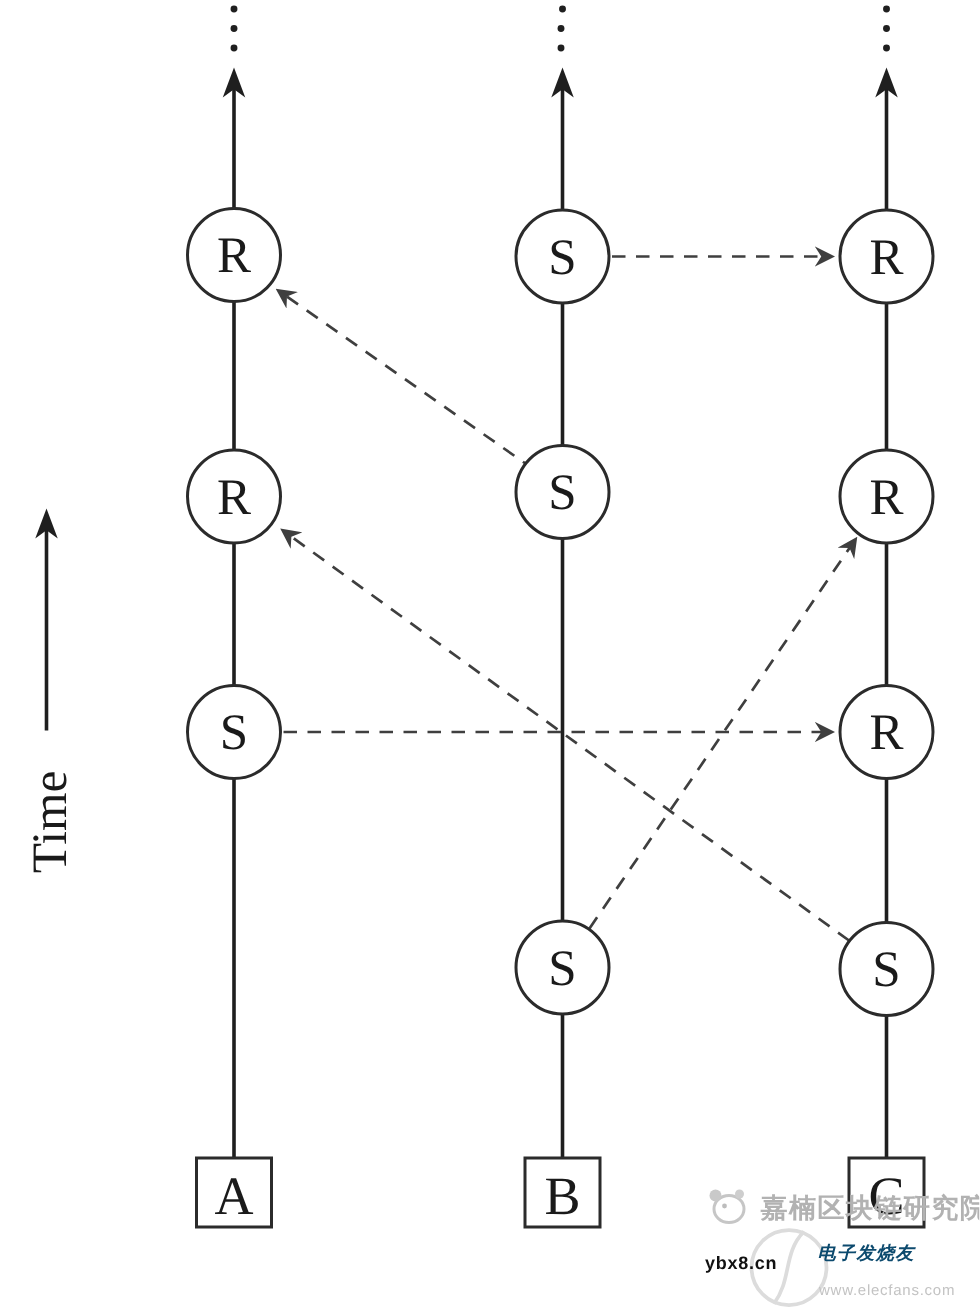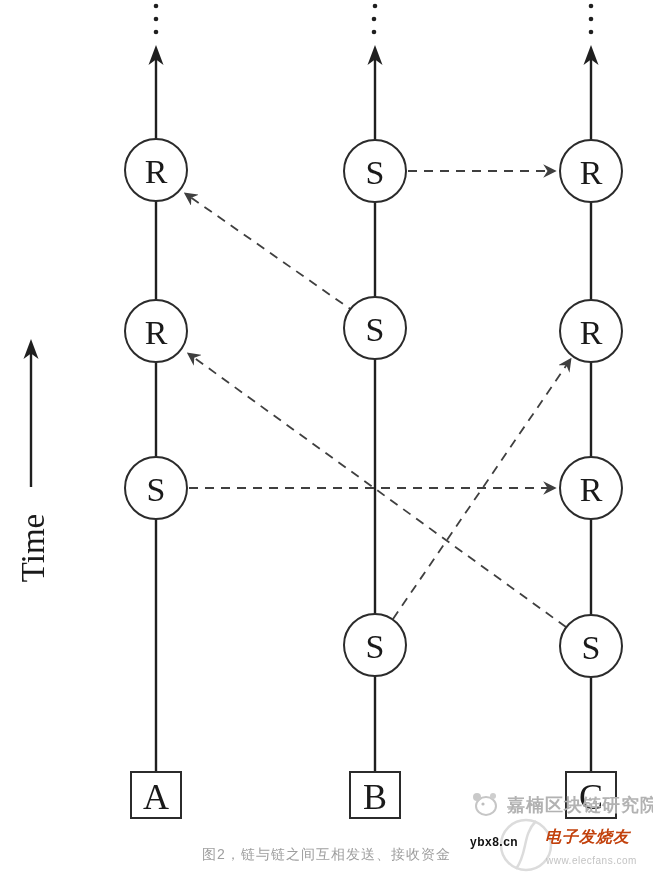--- a/index.html
+++ b/index.html
@@ -36,21 +36,21 @@
     white-space:nowrap;
   }
   .wm-logo { position:absolute; left:469px; top:789px; }
   .wm-circle { position:absolute; left:498px; top:817px; }
   .wm-site {
     position:absolute; left:470px; top:835px;
     font-size:12px; font-weight:bold; color:#111111; letter-spacing:0.5px;
   }
   .wm-brand {
     position:absolute; left:545px; top:827px;
-    font-size:16px; font-weight:bold; font-style:italic; color:#c2410c;
+    font-size:12px; font-weight:bold; font-style:italic; color:#0c4a6e;
     letter-spacing:1px; white-space:nowrap;
   }
   .wm-url {
     position:absolute; left:546px; top:855px;
     font-size:10px; font-weight:normal; color:#c3c3c3; letter-spacing:0.5px;
   }
 </style>
 </head>
 <body>
 
@@ -155,21 +155,20 @@
     <g>
       <rect class="box" x="350" y="772" width="50" height="46"></rect>
       <text class="box-t" x="375" y="797">B</text>
     </g>
     <g>
       <rect class="box" x="566" y="772" width="50" height="46"></rect>
       <text class="box-t" x="591" y="797">C</text>
     </g>
   </svg>
 
-  <div class="caption">图2，链与链之间互相发送、接收资金</div>
 
   <svg class="wm-logo" width="32" height="30" viewBox="0 0 32 30">
     <ellipse cx="17" cy="17" rx="10" ry="9" fill="none" stroke="#c6c6c6" stroke-width="2"></ellipse>
     <circle cx="8" cy="8" r="4" fill="#c9c9c9"></circle>
     <circle cx="24" cy="7" r="3" fill="#cecece"></circle>
     <circle cx="14" cy="15" r="1.6" fill="#bdbdbd"></circle>
   </svg>
   <div class="wm-institute">嘉楠区块链研究院</div>
 
   <svg class="wm-circle" width="56" height="56" viewBox="0 0 56 56">

